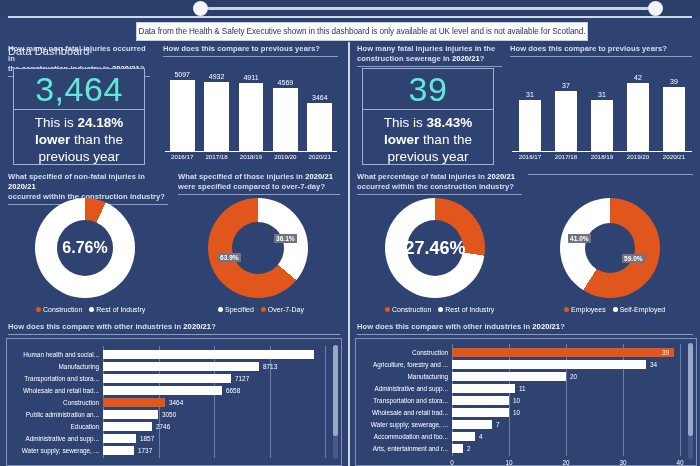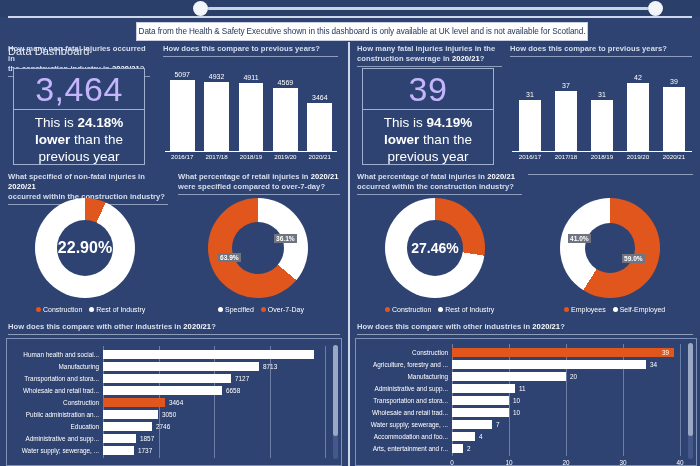--- a/index.html
+++ b/index.html
@@ -53,21 +53,21 @@
   .panel-title b{color:#ffffff;}
   .panel-rule{height:1px;background:#8f9dbd;margin-top:2px;}
 
   
   .kpi-card{
     border:1px solid #9fb0d0;
     background:#2e4372;
   }
   .kpi-num{
     display:flex;align-items:center;justify-content:center;
-    font-size:34px;font-weight:300;color:#c4b5fd;letter-spacing:.5px;
+    font-size:34px;font-weight:300;color:#5eead4;letter-spacing:.5px;
     border-bottom:1px solid #9fb0d0;
   }
   .kpi-sub{
     padding:4px 8px 6px;text-align:center;
     font-size:13.5px;font-weight:300;line-height:17px;color:#ffffff;
   }
   .kpi-sub b{font-weight:bold;}
 
   
   .vbars{position:relative;}
@@ -183,21 +183,21 @@
   <div class="panel" style="left:357px;top:44px;width:145px;">
     <div class="panel-title">
       <span>How many fatal injuries injuries in the</span><br>
       <span>construction sewerage in </span><b>2020/21</b><span>?</span>
     </div>
     <div class="panel-rule"></div>
   </div>
   <div class="kpi-card" style="position:absolute;left:362px;top:68px;width:130px;height:95px;">
     <div class="kpi-num" style="height:40px;">39</div>
     <div class="kpi-sub">
-      <span>This is </span><b>94.19%</b><br>
+      <span>This is </span><b>38.43%</b><br>
       <b>lower</b><span> than the previous year</span>
     </div>
   </div>
 
   <div class="panel" style="left:510px;top:44px;width:182px;">
     <div class="panel-title">How does this compare to previous years?</div>
     <div class="panel-rule"></div>
   </div>
   <div class="vbars" id="vbars-fatal" style="position:absolute;left:512px;top:66px;width:180px;height:96px;">
       <div class="vbar-rect" style="position: absolute; left: 6.84px; width: 22.32px; bottom: 11px; height: 51px;"></div>
@@ -221,36 +221,36 @@
   <div class="panel" style="left:8px;top:172px;width:160px;">
     <div class="panel-title">
       <span>What specified of non-fatal injuries in </span><b>2020/21</b><br>
       <span>occurred within the construction industry?</span>
     </div>
     <div class="panel-rule"></div>
   </div>
   <div class="donut-wrap" id="donut-nonfatal" style="position:absolute;left:35px;top:198px;width:100px;height:100px;">
       <div class="donut" style="width: 100px; height: 100px; background: conic-gradient(rgb(224, 86, 28) 0deg, rgb(224, 86, 28) 24.336deg, rgb(255, 255, 255) 24.336deg, rgb(255, 255, 255) 360deg);"></div>
       <div class="donut-hole" style="width: 56px; height: 56px;"></div>
-      <div class="donut-center" style="font-size: 16px;">22.90%</div>
+      <div class="donut-center" style="font-size: 16px;">6.76%</div>
     </div>
   <div class="legend" style="left:36px;top:306px;" id="legend-1">
       <span class="item">
         <span class="dot" style="background: rgb(224, 86, 28);"></span>
         <span>Construction</span>
       </span>
       <span class="item">
         <span class="dot" style="background: rgb(255, 255, 255);"></span>
         <span>Rest of Industry</span>
       </span>
     </div>
 
   <div class="panel" style="left:178px;top:172px;width:162px;">
     <div class="panel-title">
-      <span>What percentage of retail injuries in </span><b>2020/21</b><br>
+      <span>What specified of those injuries in </span><b>2020/21</b><br>
       <span>were specified compared to over-7-day?</span>
     </div>
     <div class="panel-rule"></div>
   </div>
   <div class="donut-wrap" id="donut-specified" style="position:absolute;left:208px;top:198px;width:100px;height:100px;">
       <div class="donut" style="width: 100px; height: 100px; background: conic-gradient(rgb(255, 255, 255) 0deg, rgb(255, 255, 255) 129.96deg, rgb(224, 86, 28) 129.96deg, rgb(224, 86, 28) 360deg);"></div>
       <div class="donut-hole" style="width: 52px; height: 52px;"></div>
       <div class="donut-label" style="left: 66px; top: 36px;">36.1%</div>
       <div class="donut-label" style="left: 10px; top: 55px;">63.9%</div>
     </div>
@@ -268,21 +268,21 @@
   <div class="panel" style="left:357px;top:172px;width:165px;">
     <div class="panel-title">
       <span>What percentage of fatal injuries in </span><b>2020/21</b><br>
       <span>occurred within the construction industry?</span>
     </div>
     <div class="panel-rule"></div>
   </div>
   <div class="donut-wrap" id="donut-fatal" style="position:absolute;left:385px;top:198px;width:100px;height:100px;">
       <div class="donut" style="width: 100px; height: 100px; background: conic-gradient(rgb(224, 86, 28) 0deg, rgb(224, 86, 28) 98.856deg, rgb(255, 255, 255) 98.856deg, rgb(255, 255, 255) 360deg);"></div>
       <div class="donut-hole" style="width: 56px; height: 56px;"></div>
-      <div class="donut-center" style="font-size: 14px;">27.46%</div>
+      <div class="donut-center" style="font-size: 18px;">27.46%</div>
     </div>
   <div class="legend" style="left:385px;top:306px;" id="legend-3">
       <span class="item">
         <span class="dot" style="background: rgb(224, 86, 28);"></span>
         <span>Construction</span>
       </span>
       <span class="item">
         <span class="dot" style="background: rgb(255, 255, 255);"></span>
         <span>Rest of Industry</span>
       </span>

